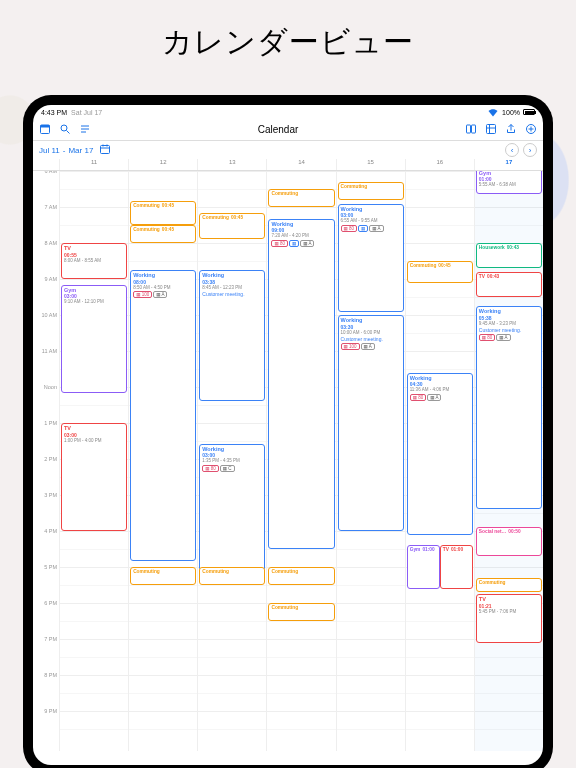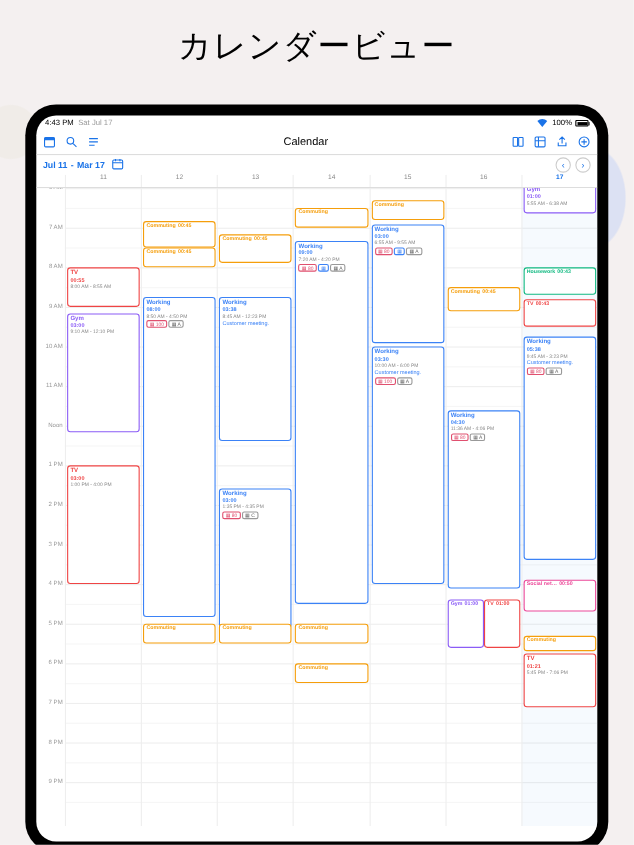--- a/index.html
+++ b/index.html
@@ -17,21 +17,21 @@
   .statusbar .sb-c { flex: 0 0 auto; margin-left: 4px; color: #999; }
   .statusbar .sb-r { margin-left: auto; display: flex; align-items: center; gap: 3px; }
   .battery { display: inline-block; width: 12px; height: 6px; border: 0.7px solid #000; border-radius: 1px; position: relative; }
   .battery::after { content: ''; position: absolute; right: -2px; top: 1px; width: 1px; height: 3px; background: #000; }
   .battery::before { content: ''; position: absolute; left: 0.5px; top: 0.5px; bottom: 0.5px; width: 95%; background: #000; }
   .toolbar { display: flex; align-items: center; height: 22px; padding: 0 6px; border-bottom: 0.5px solid #ddd; }
   .toolbar .tb-l, .toolbar .tb-r { display: flex; gap: 8px; align-items: center; }
   .toolbar .title { flex: 1; text-align: center; font-size: 10px; font-weight: 500; }
   .ticon { width: 12px; height: 12px; color: #1a73e8; }
   .subbar { display: flex; align-items: center; height: 18px; padding: 0 6px; }
-  .subbar .range { color: #1a73e8; font-size: 8px; font-weight: 700; text-align: center; }
+  .subbar .range { color: #1a73e8; font-size: 8px; font-weight: 400; text-align: center; }
   .subbar .cal-icon { margin-left: 6px; color: #1a73e8; }
   .subbar .navbtns { margin-left: auto; display: flex; gap: 4px; }
   .navbtn { width: 14px; height: 14px; border: 0.7px solid #ccc; border-radius: 50%; display: flex; align-items: center; justify-content: center; color: #1a73e8; font-size: 8px; }
   .dayhdr { display: flex; height: 12px; border-bottom: 0.5px solid #ddd; }
   .dayhdr .time-col { width: 26px; }
   .dayhdr .daycell { flex: 1; text-align: center; font-size: 6px; color: #888; border-left: 0.5px solid #eee; }
   .dayhdr .daycell.today { color: #1a73e8; font-weight: 600; }
   .grid { position: relative; height: 580px; overflow: hidden; }
   .time-rail { position: absolute; left: 0; top: 0; width: 26px; height: 100%; }
   .time-label { position: absolute; right: 2px; font-size: 5.5px; color: #999; transform: translateY(-50%); }

